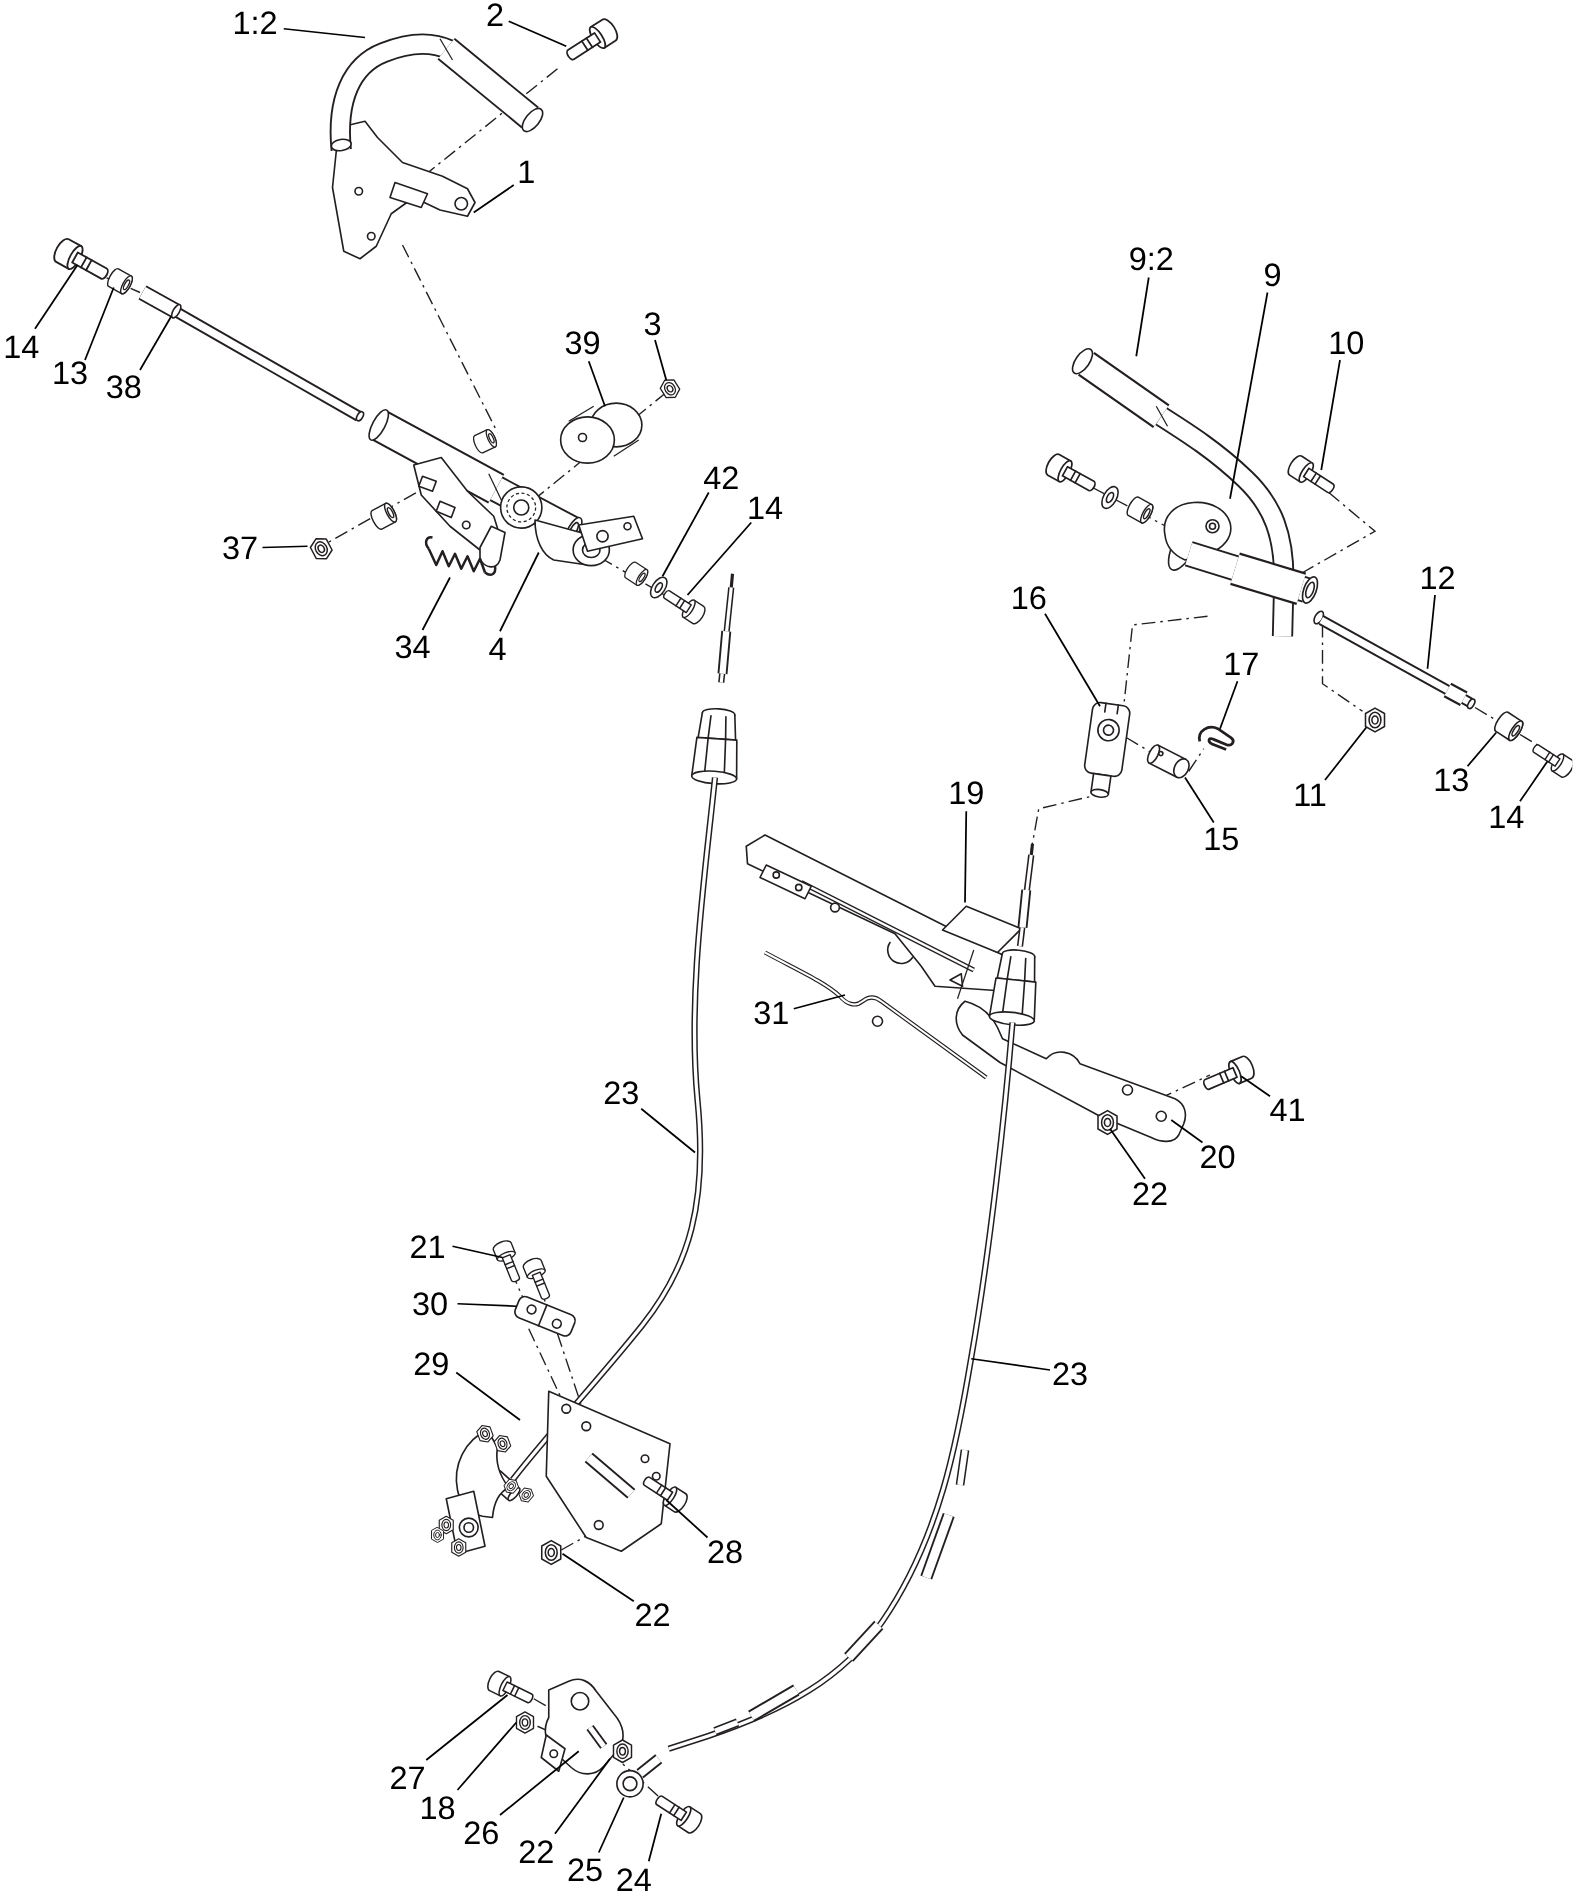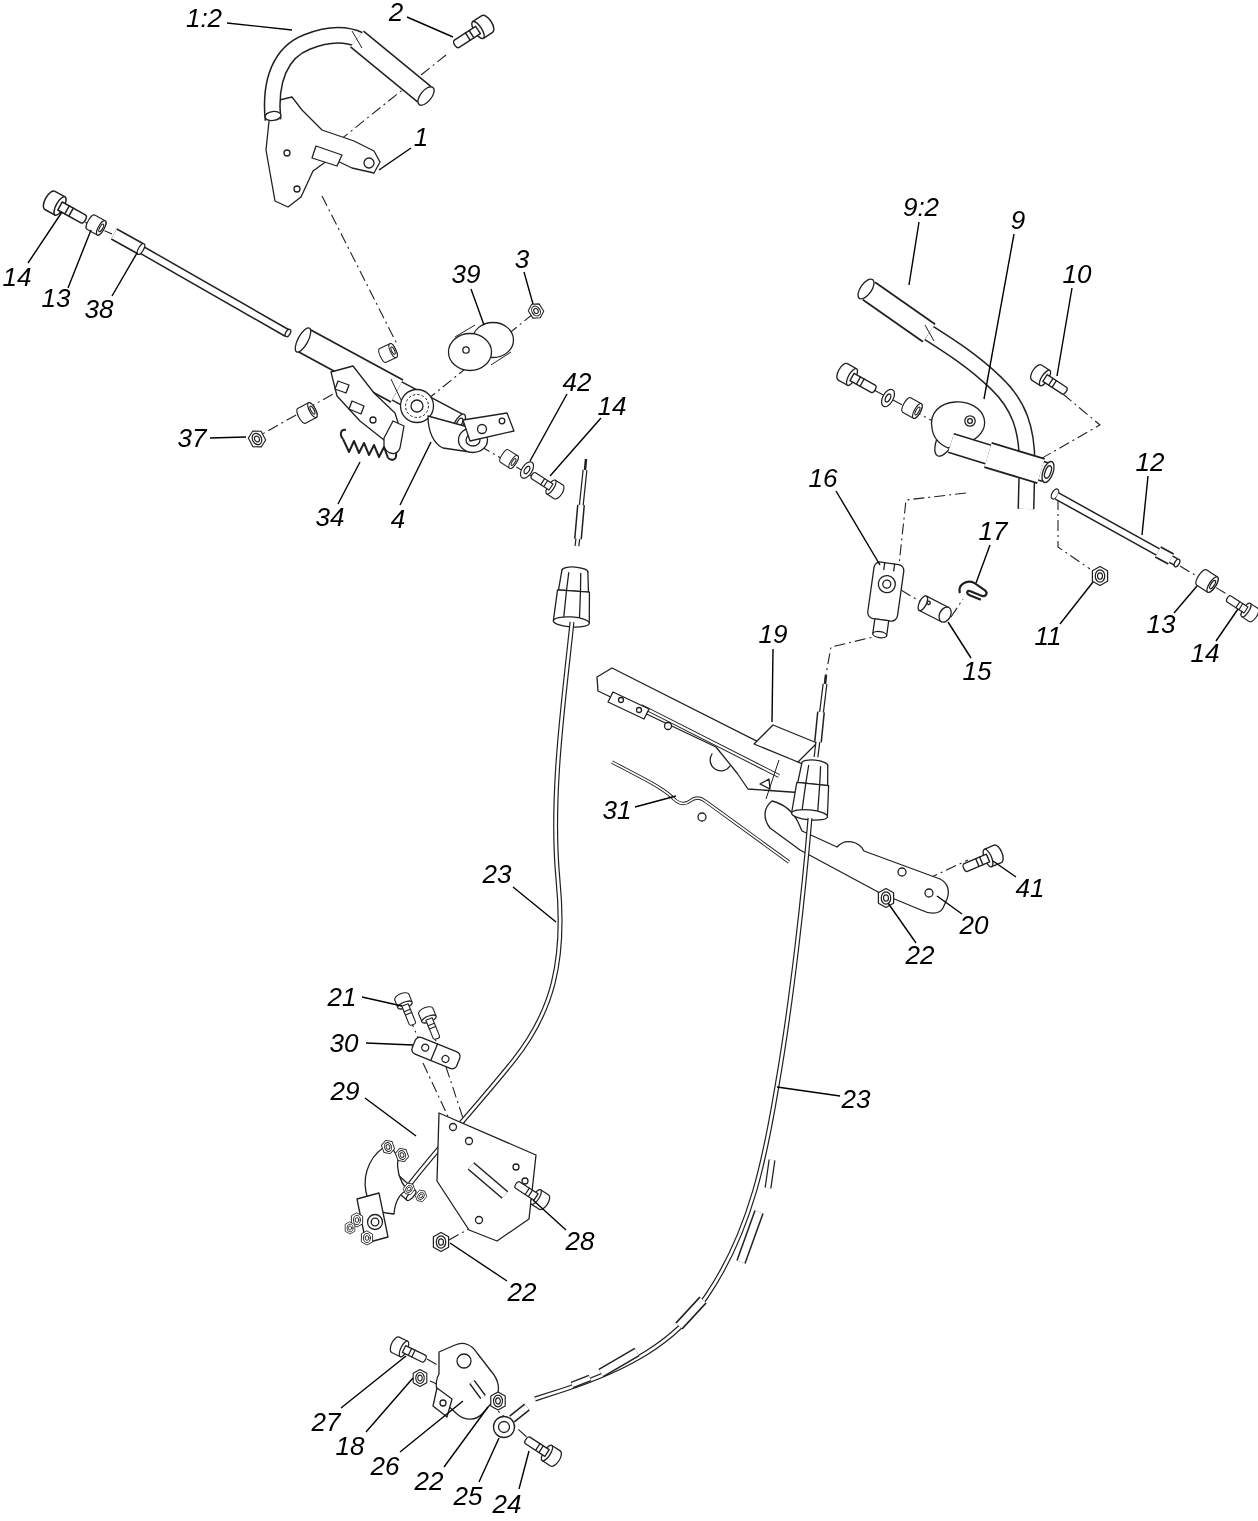--- a/index.html
+++ b/index.html
@@ -1,17 +1,17 @@
 <!DOCTYPE html>
 <html style="--line: #231f20; --paper: #ffffff;"><head>
 <meta charset="utf-8">
 <style>
   :root{ --line:#231f20; --paper:#ffffff; }
   html,body{ margin:0; padding:0; background:#fff; }
-  .canvas{ width:1100px; height:1521px; background:var(--paper); position:relative;font-style:italic; }
+  .canvas{ width:1100px; height:1521px; background:var(--paper); position:relative; }
   svg{ display:block; }
   .part{ stroke:var(--line); stroke-width:1.3; fill:#fff; stroke-linejoin:round; stroke-linecap:round; }
   .bk{ stroke:var(--line); fill:none; stroke-linecap:butt; }
   .wh{ stroke:#ffffff; fill:none; stroke-linecap:butt; }
   .dd{ stroke:var(--line); stroke-width:1.1; fill:none; stroke-dasharray:11 4 2 4; stroke-linecap:butt; }
   .spring{ fill:none; stroke:var(--line); stroke-width:2; stroke-linejoin:round; }
   .thin{ stroke:var(--line); stroke-width:1; fill:none; }
   .leader{ stroke:#000; stroke-width:1.4; }
   .callout{ font-family:"Liberation Sans", sans-serif; font-size:26px; fill:#000; }
 </style>

